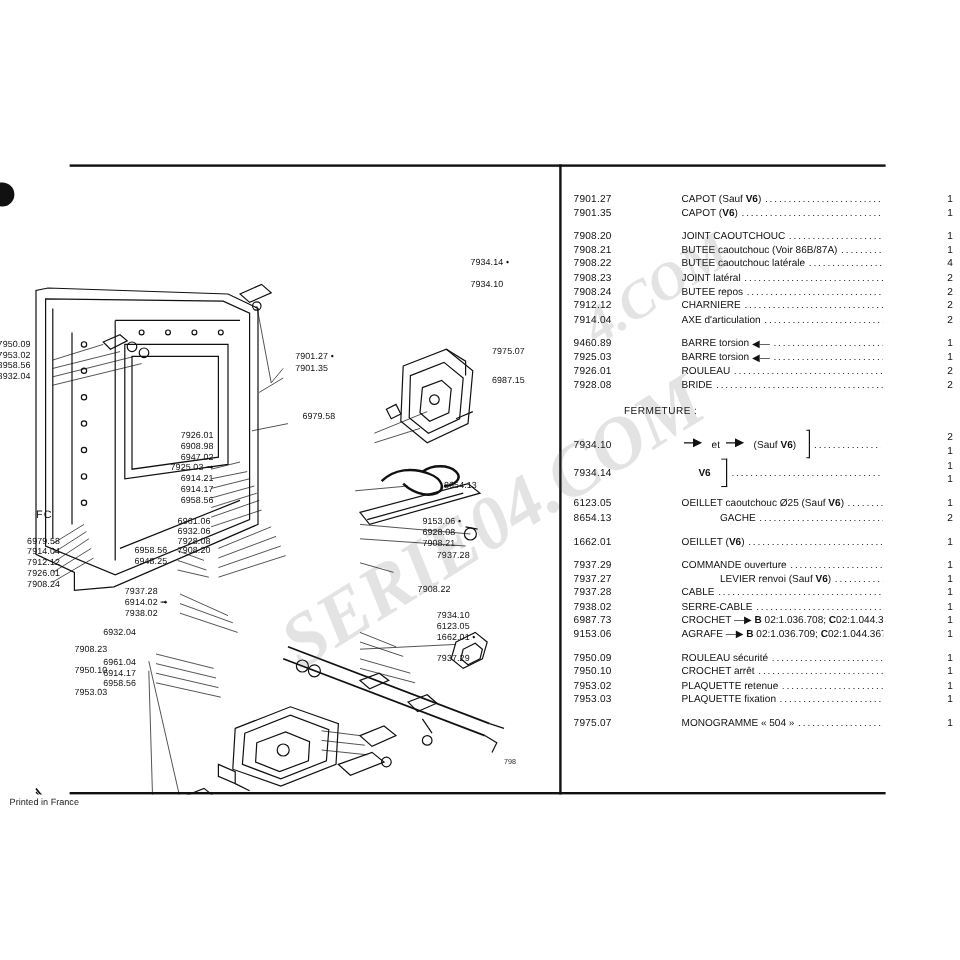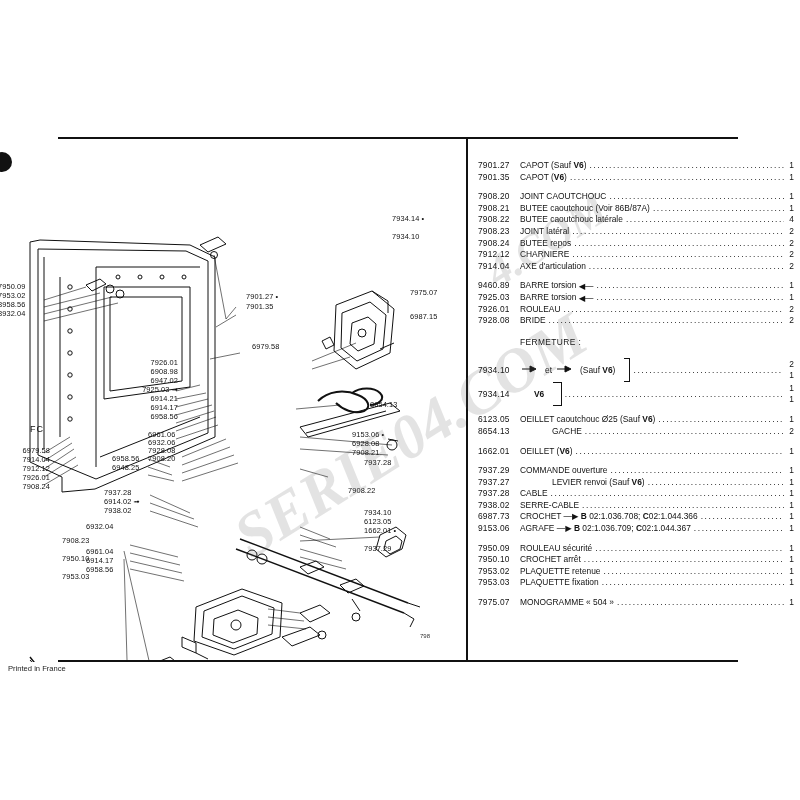--- a/index.html
+++ b/index.html
@@ -30,21 +30,21 @@
     position:absolute;left:-8px;top:152px;width:20px;height:20px;border-radius:50%;
     background:#111;
   }
 
   
   .list{
     position:absolute;left:478px;top:160px;width:316px;
     font-size:8.4px;line-height:11.6px;
   }
   .row{
-    display:flex;align-items:baseline;white-space:nowrap;
+    display:flex;align-items:baseline;white-space:nowrap;gap:48px;
   }
   .row .ref{width:42px;flex:0 0 42px;letter-spacing:.2px;}
   .row .desc{flex:1 1 auto;overflow:hidden;position:relative;}
   .row .qty{width:10px;flex:0 0 10px;text-align:right;}
   .dots{
     display:inline-block;overflow:hidden;white-space:nowrap;
     letter-spacing:1.6px;color:#111;vertical-align:baseline;
   }
   .gap{height:8px;}
   .section-title{font-size:8.4px;margin:2px 0 2px 42px;letter-spacing:.4px;}

